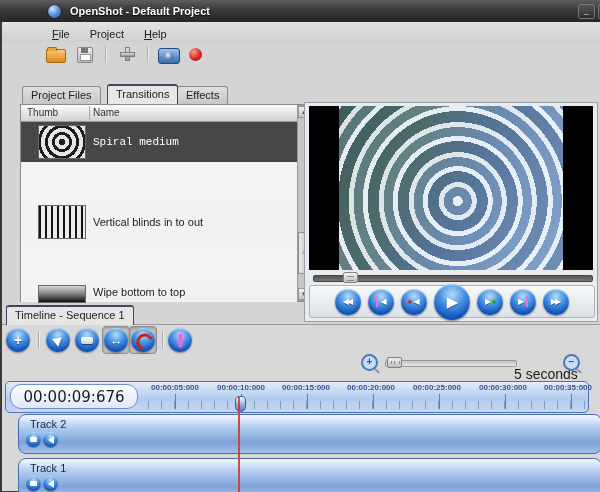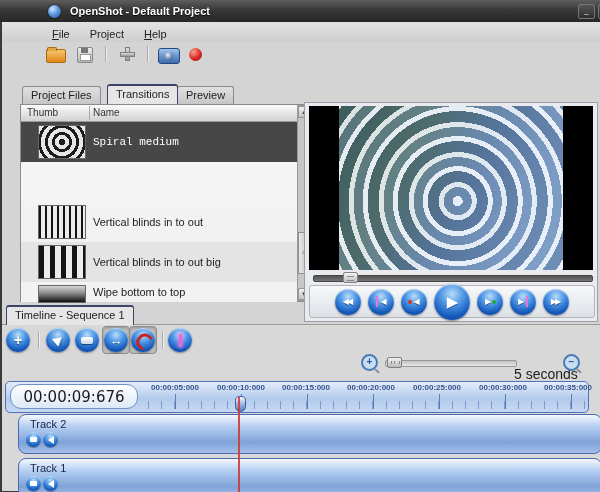--- a/index.html
+++ b/index.html
@@ -146,40 +146,36 @@
           <div class="icon-camera"></div>
         </div>
       <div class="tbtn" style="margin-left:6px;">
           <div class="icon-record"></div>
         </div>
     </div>
 
     <div class="abs lpanel">
       <div class="tab" style="left:4px;top:3px;">Project Files</div>
       <div class="tab active" style="left:89px;top:1px;">Transitions</div>
-      <div class="tab" style="left:159px;top:3px;">Preview</div>
+      <div class="tab" style="left:159px;top:3px;">Effects</div>
 
       <div class="table-frame">
         <div class="thead">
           <span class="th c1">Thumb</span>
           <span class="th c2">Name</span>
           <span class="th-sep"></span>
         </div>
 
         <div class="trow sel" style="top:17px;">
           <div class="thumb thumb-spiral-medium"></div>
           <span class="nm">Spiral medium</span>
         </div>
         <div class="trow" style="top:97px;background:#f2f2f2;">
           <div class="thumb thumb-vertical-blinds"></div>
           <span class="nm">Vertical blinds in to out</span>
-        </div>
-        <div class="trow" style="top:137px;background:#e4e4e4;">
-          <div class="thumb thumb-vertical-blinds-big"></div>
-          <span class="nm">Vertical blinds in to out big</span>
         </div>
         <div class="trow" style="top:177px;background:#f2f2f2;height:20px;overflow:visible;">
           <div class="thumb thumb-wipe" style="height:18px;"></div>
           <span class="nm" style="top:4px;">Wipe bottom to top</span>
         </div>
 
         <div class="vscroll" style="right:0;top:0;height:196px;">
           <div class="sbtn" style="top:0;">▲</div>
           <div class="sthumb" style="top:126px;height:42px;line-height:40px;">≡</div>
           <div class="sbtn" style="bottom:0;">▼</div>

